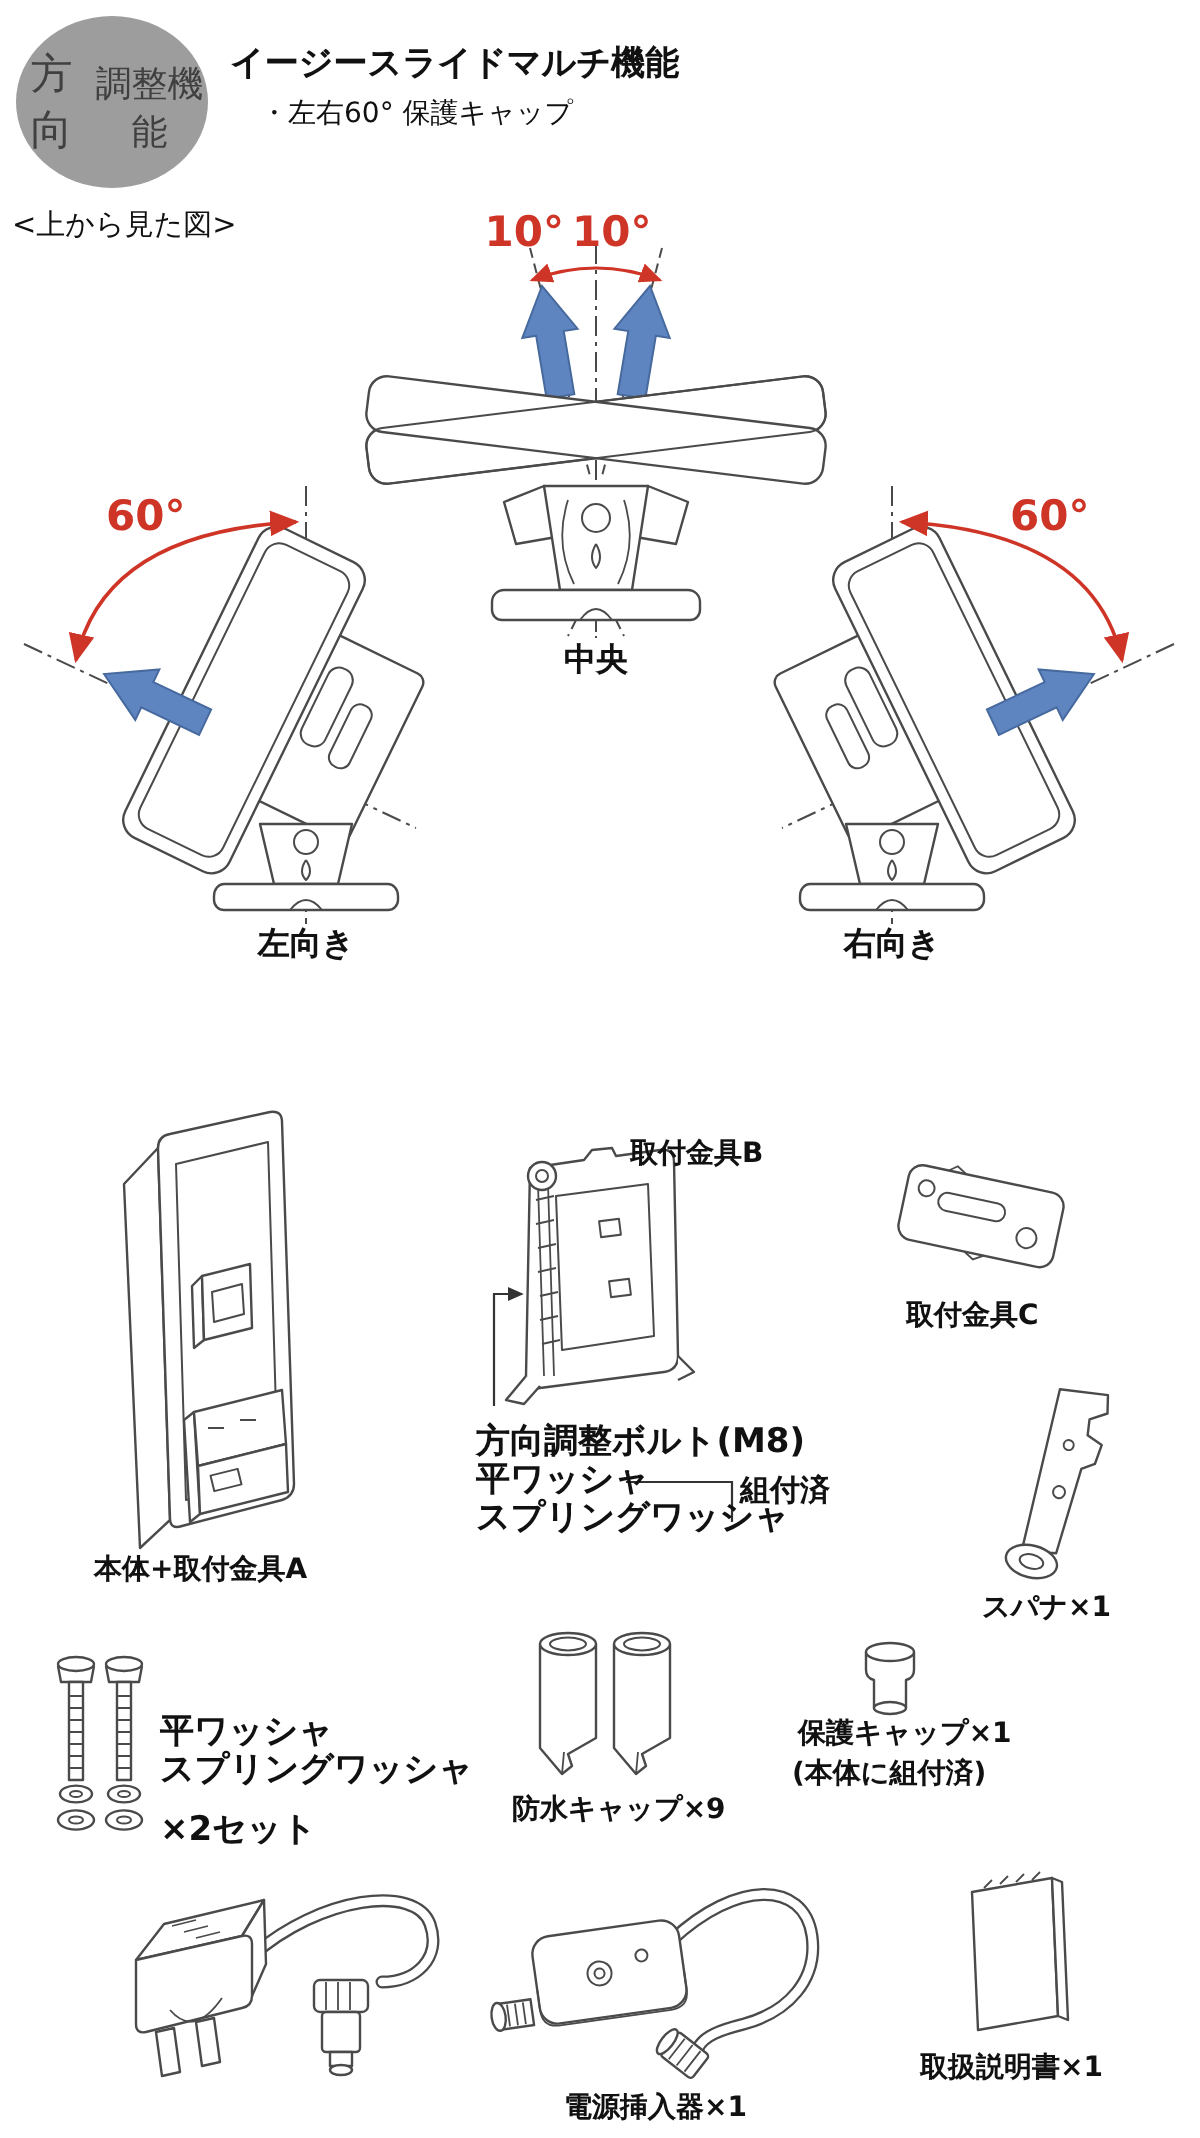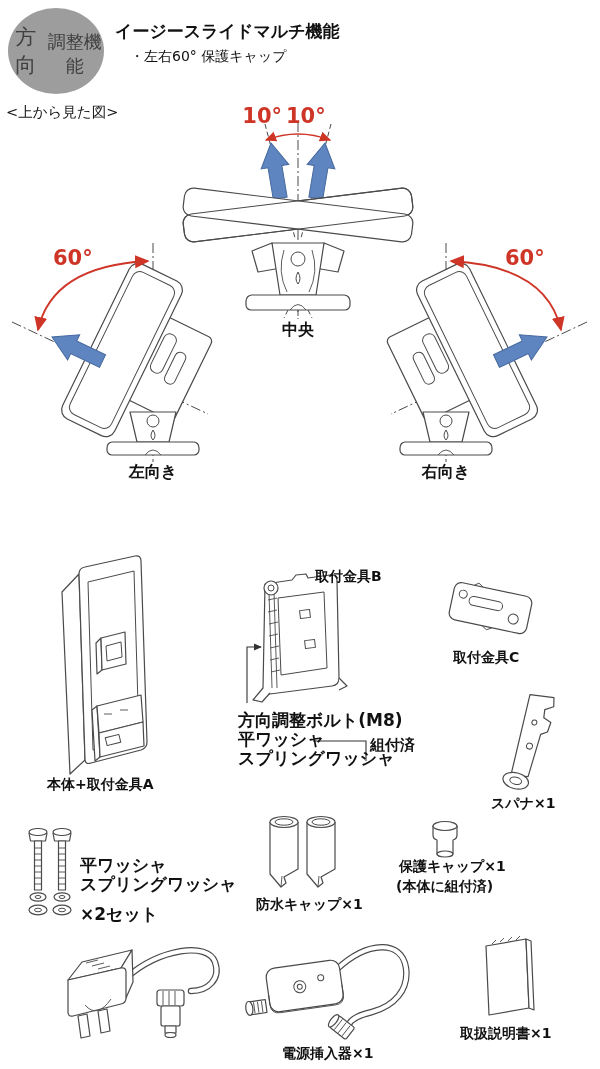--- a/index.html
+++ b/index.html
@@ -266,19 +266,19 @@
   <div class="part-lbl" style="left:315px; top:568px;">取付金具B</div>
   <div class="cl-lbl" style="left:238px; top:709px;">方向調整ボルト(M8)</div>
   <div class="cl-lbl" style="left:238px; top:728px;">平ワッシャ</div>
   <div class="cl-lbl" style="left:238px; top:747px;">スプリングワッシャ</div>
   <div class="part-lbl" style="left:370px; top:736px; font-size:15px;">組付済</div>
   <div class="part-lbl" style="left:453px; top:649px;">取付金具C</div>
   <div class="part-lbl" style="left:491px; top:795px;">スパナ×1</div>
   <div class="cl-lbl" style="left:80px; top:854px;">平ワッシャ</div>
   <div class="cl-lbl" style="left:80px; top:873px;">スプリングワッシャ</div>
   <div class="cl-lbl" style="left:80px; top:891px;margin-top:12px;">×2セット</div>
-  <div class="part-lbl" style="left:256px; top:896px;">防水キャップ×1</div>
+  <div class="part-lbl" style="left:256px; top:896px;">防水キャップ×9</div>
   <div class="part-lbl" style="left:399px; top:858px;">保護キャップ×1</div>
   <div class="part-lbl" style="left:396px; top:878px;">(本体に組付済)</div>
   <div class="part-lbl" style="left:282px; top:1045px;">電源挿入器×1</div>
   <div class="part-lbl" style="left:460px; top:1025px;">取扱説明書×1</div>
 
 </div>
 
 </body></html>

